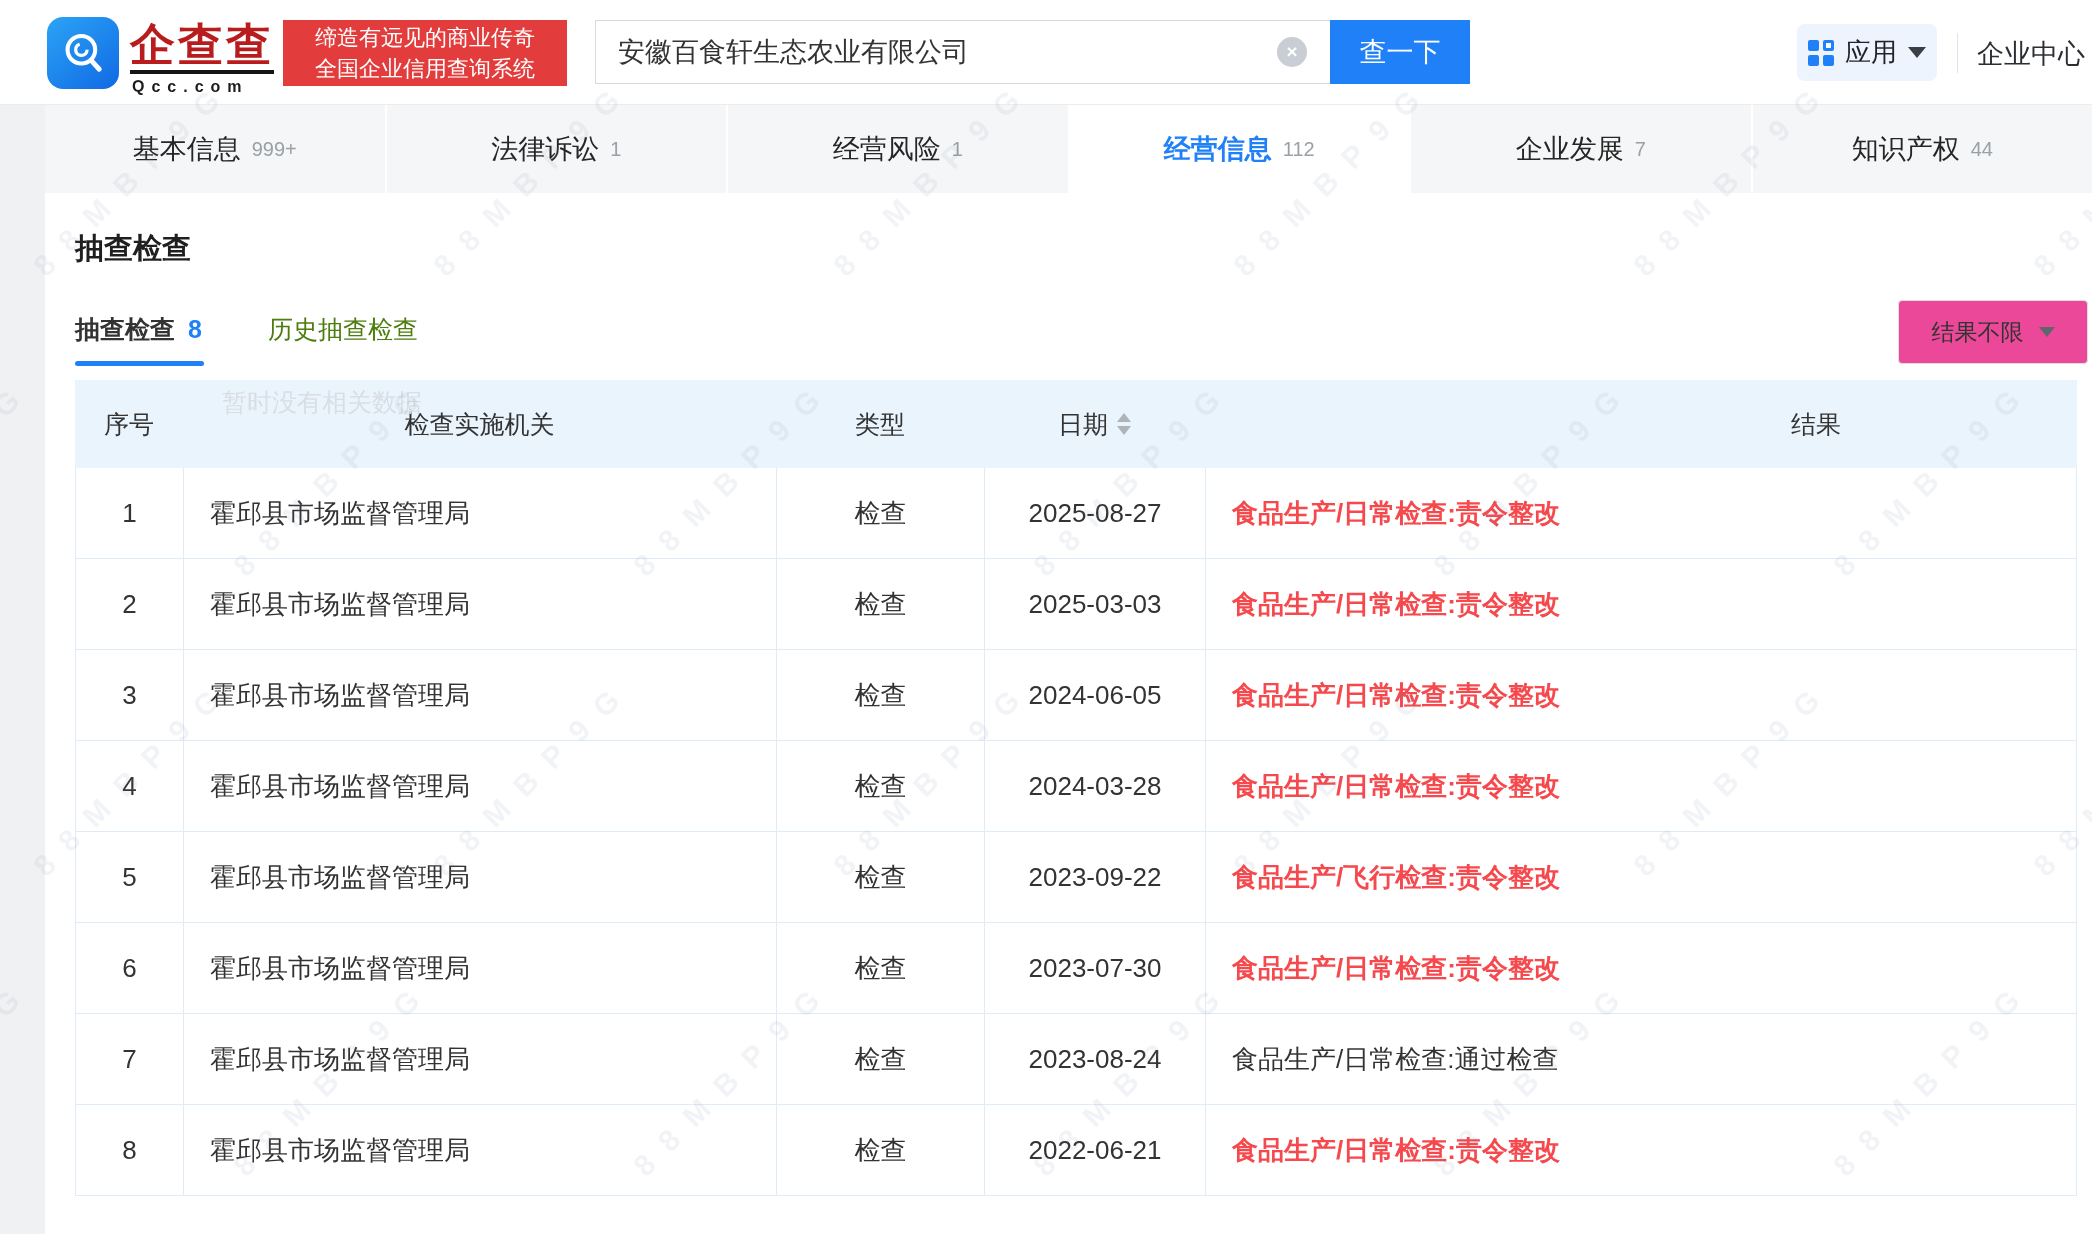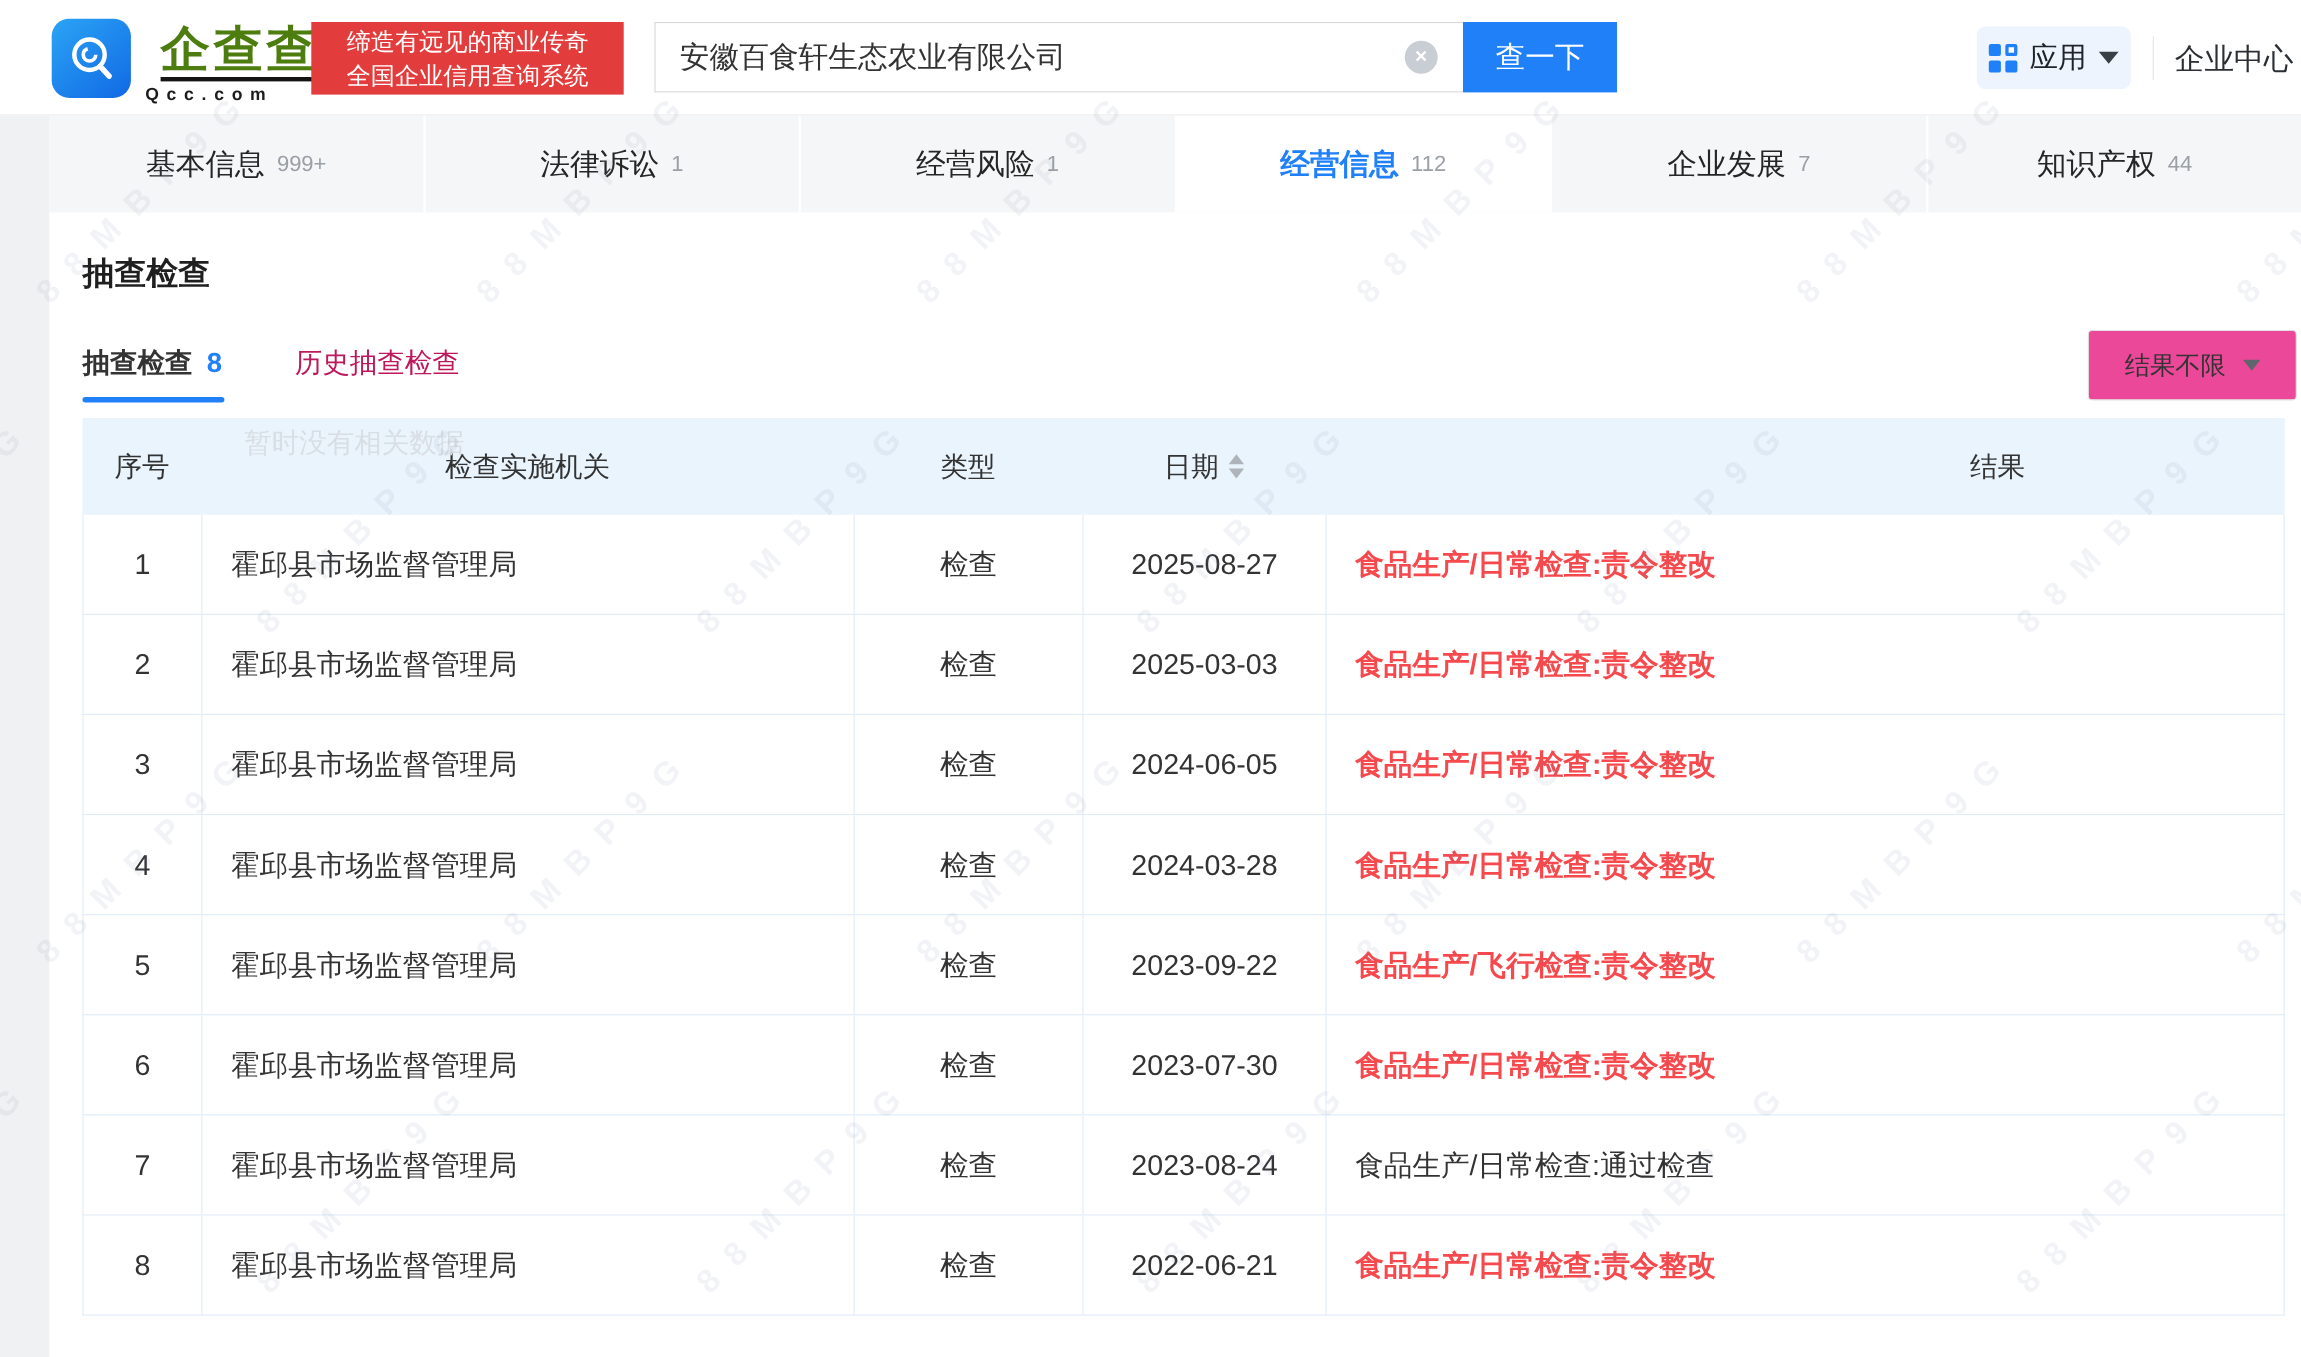--- a/index.html
+++ b/index.html
@@ -11,22 +11,22 @@
   
   .wm-layer { position:absolute; inset:0; z-index:40; pointer-events:none; overflow:hidden; }
   .wm-layer span {
     position:absolute; white-space:nowrap; transform:rotate(-45deg);
     font-size:30px; letter-spacing:18px; color:rgba(125,142,165,0.10); font-weight:700;
   }
   
   .topbar { position:absolute; left:0; top:0; width:2092px; height:105px; background:#fff; border-bottom:1px solid #ececec; z-index:2; }
   .logo-icon { position:absolute; left:47px; top:17px; width:72px; height:72px; border-radius:16px;
     background:linear-gradient(140deg,#2ba4f5,#1169e4); display:flex; align-items:center; justify-content:center; cursor:pointer; }
-  .logo-cn { position:absolute; left:130px; top:20px; font-size:45px; font-weight:700; color:#4d7c0f;
-    letter-spacing:3px; line-height:1.12; border-bottom:4px solid #141414;margin-left:16px; }
+  .logo-cn { position:absolute; left:130px; top:20px; font-size:45px; font-weight:700; color:#b91c1c;
+    letter-spacing:3px; line-height:1.12; border-bottom:4px solid #141414; }
   .logo-en { position:absolute; left:132px; top:78px; font-size:16px; font-weight:700; letter-spacing:7px; color:#1c1c1c; }
   .slogan { position:absolute; left:283px; top:20px; width:284px; height:66px; background:#e23c3c; color:#fff;
     display:flex; flex-direction:column; align-items:center; justify-content:center; font-size:22px; line-height:31px; }
   .search-wrap { position:absolute; left:595px; top:20px; height:64px; display:flex; }
   .search-input { width:735px; height:64px; border:1px solid #d9d9d9; border-right:none; padding:0 64px 0 22px;
     font-size:27px; color:#333; outline:none; font-family:inherit; background:#fff; }
   .clear-btn { position:absolute; left:682px; top:17px; width:30px; height:30px; border-radius:50%;
     background:#c9cdd4; color:#fff; font-size:19px; font-weight:700; display:flex; align-items:center; justify-content:center; cursor:pointer; }
   .search-btn { width:140px; height:64px; background:#2080f7; color:#fff; font-size:27px; border:none;
     display:flex; align-items:center; justify-content:center; cursor:pointer; font-family:inherit; }
@@ -48,21 +48,21 @@
   .tab .cnt { font-size:20px; color:#9aa0a6; }
   .tab.active { background:#fff; }
   .tab.active .lbl { color:#2080f7; font-weight:700; }
   
   .content { position:absolute; left:45px; top:193px; width:2047px; height:1041px; background:#fff; }
   .section-title { position:absolute; left:30px; top:36px; font-size:29px; font-weight:700; color:#1f1f1f; }
   .subtabs { position:absolute; left:30px; top:120px; display:flex; gap:66px; }
   .subtab { position:relative; display:flex; align-items:baseline; gap:13px; cursor:pointer; }
   .subtab .lbl { font-size:25px; color:#333; font-weight:700; }
   .subtab .cnt { font-size:25px; color:#2080f7; font-weight:700; }
-  .subtab.inactive .lbl { color:#be185d; font-weight:400;text-align:center; }
+  .subtab.inactive .lbl { color:#4d7c0f; font-weight:400;text-align:center; }
   .subtab.active::after { content:""; position:absolute; left:0; right:-2px; bottom:-20px; height:5px; background:#2080f7; border-radius:3px; }
   .filter { position:absolute; left:1853px; top:107px; width:190px; height:64px; border:1px solid #e0e0e0; border-radius:4px;
     background:#ec4899; display:flex; align-items:center; justify-content:center; gap:15px; cursor:pointer; }
   .filter .lbl { font-size:23px; color:#333; }
   .filter .caret { border-left-width:8px; border-right-width:8px; border-top:10px solid #5f666d; }
   
   .table { position:absolute; left:30px; top:187px; width:2002px; }
   .thead { position:relative; display:flex; align-items:center; height:88px; background:#e9f4fc; }
   .ghost { position:absolute; left:147px; top:6px; font-size:25px; color:#d9dee4; }
   .th { font-size:25px; color:#333; text-align:center; }

